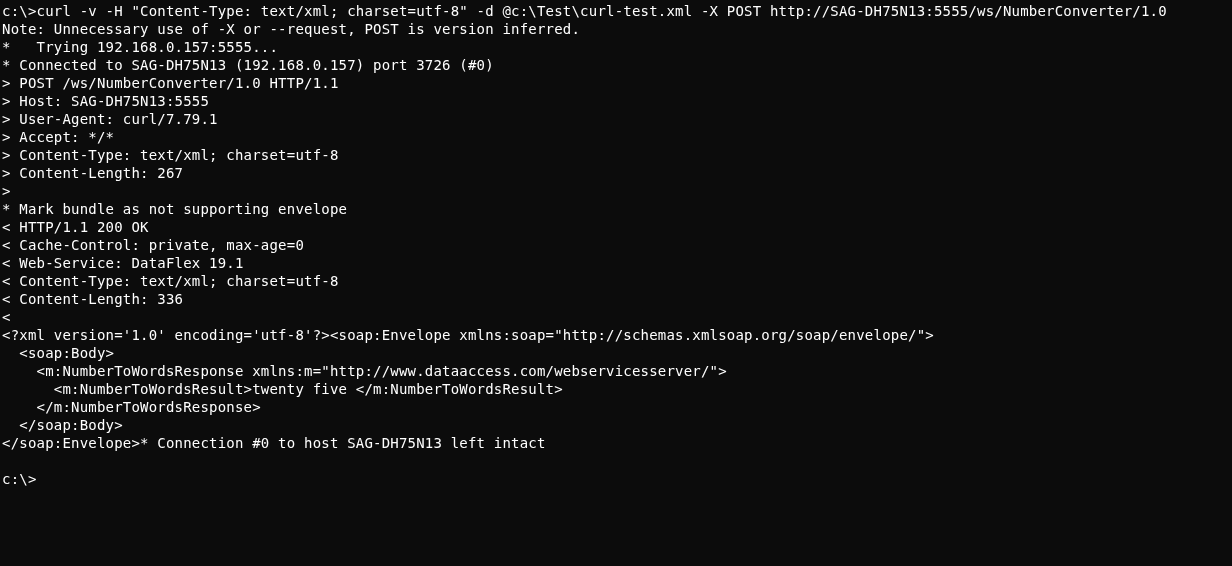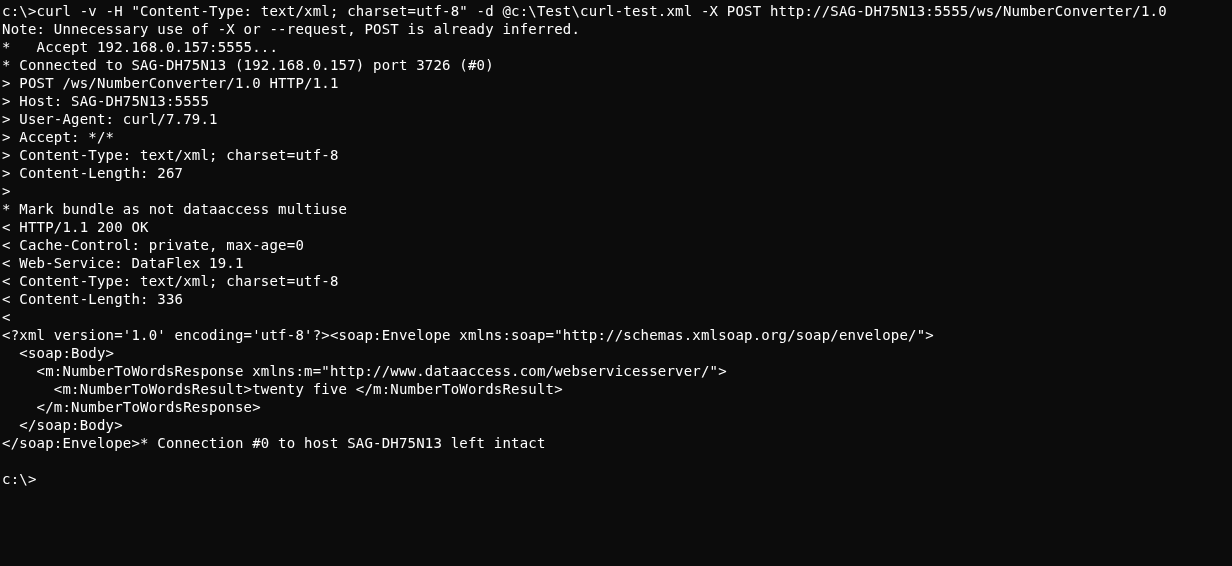--- a/index.html
+++ b/index.html
@@ -19,31 +19,31 @@
     padding: 2px 0 0 2px;
     white-space: pre;
     letter-spacing: 0.2px;
   }
   .cursor { display: inline-block; }
 </style>
 </head>
 <body>
 
 <pre><span>c:\&gt;curl -v -H "Content-Type: text/xml; charset=utf-8" -d @c:\Test\curl-test.xml -X POST http://SAG-DH75N13:5555/ws/NumberConverter/1.0</span>
-<span>Note: Unnecessary use of -X or --request, POST is already inferred.</span>
-<span>*   Accept 192.168.0.157:5555...</span>
+<span>Note: Unnecessary use of -X or --request, POST is version inferred.</span>
+<span>*   Trying 192.168.0.157:5555...</span>
 <span>* Connected to SAG-DH75N13 (192.168.0.157) port 3726 (#0)</span>
 <span>&gt; POST /ws/NumberConverter/1.0 HTTP/1.1</span>
 <span>&gt; Host: SAG-DH75N13:5555</span>
 <span>&gt; User-Agent: curl/7.79.1</span>
 <span>&gt; Accept: */*</span>
 <span>&gt; Content-Type: text/xml; charset=utf-8</span>
 <span>&gt; Content-Length: 267</span>
 <span>&gt;</span>
-<span>* Mark bundle as not dataaccess multiuse</span>
+<span>* Mark bundle as not supporting envelope</span>
 <span>&lt; HTTP/1.1 200 OK</span>
 <span>&lt; Cache-Control: private, max-age=0</span>
 <span>&lt; Web-Service: DataFlex 19.1</span>
 <span>&lt; Content-Type: text/xml; charset=utf-8</span>
 <span>&lt; Content-Length: 336</span>
 <span>&lt;</span>
 <span>&lt;?xml version='1.0' encoding='utf-8'?&gt;&lt;soap:Envelope xmlns:soap="http://schemas.xmlsoap.org/soap/envelope/"&gt;</span>
 <span>  &lt;soap:Body&gt;</span>
 <span>    &lt;m:NumberToWordsResponse xmlns:m="http://www.dataaccess.com/webservicesserver/"&gt;</span>
 <span>      &lt;m:NumberToWordsResult&gt;twenty five &lt;/m:NumberToWordsResult&gt;</span>

